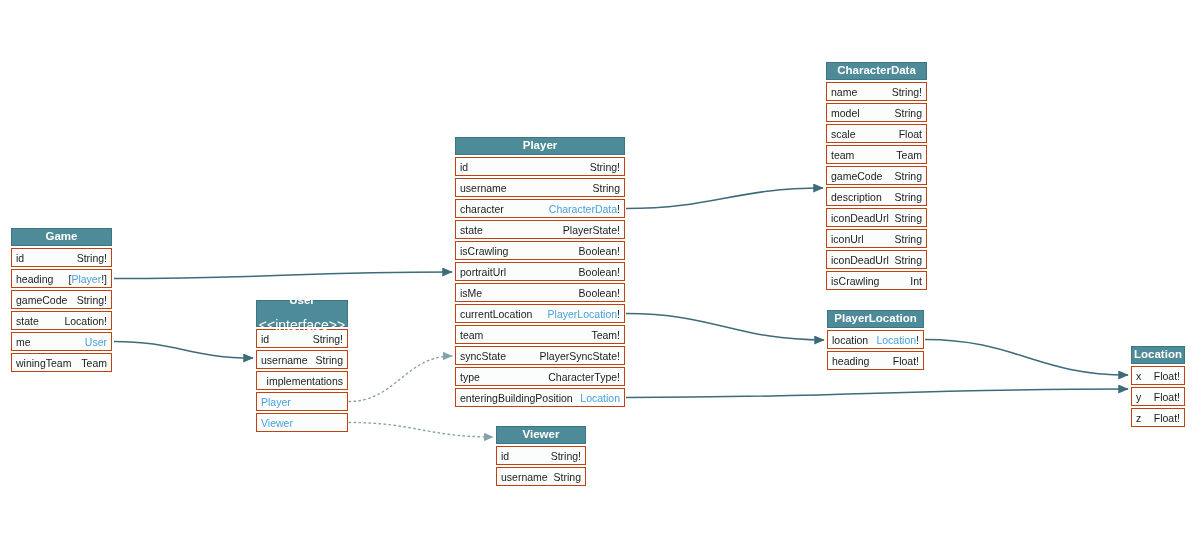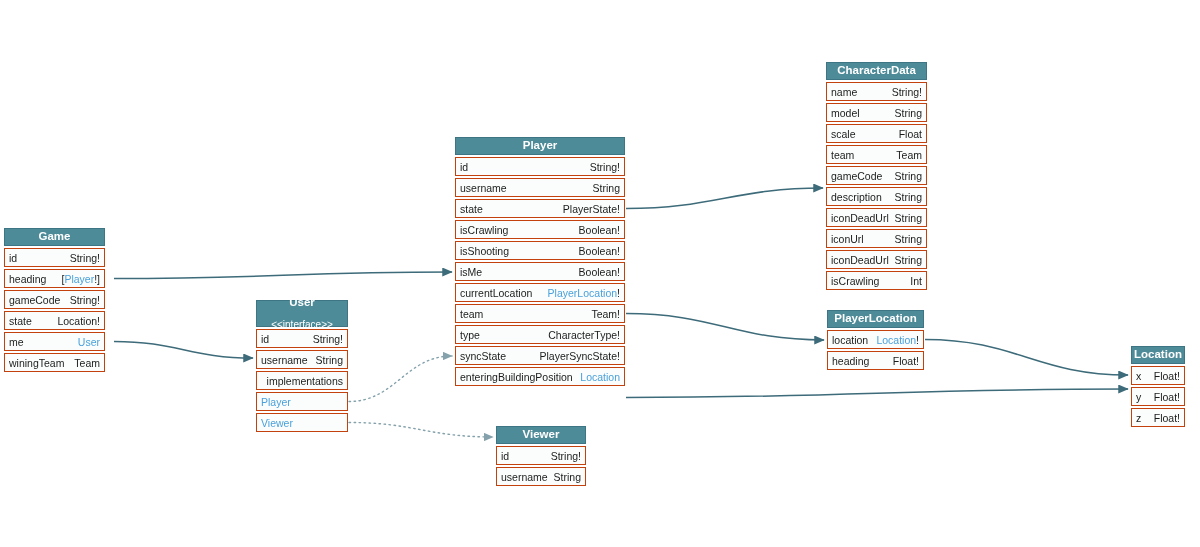--- a/index.html
+++ b/index.html
@@ -4,21 +4,21 @@
 <style>
   html,body{margin:0;padding:0;background:#ffffff;}
   body{font-family:"Liberation Sans",sans-serif;}
   #canvas{position:relative;width:1200px;height:547px;background:#ffffff;overflow:hidden;}
   #edges{position:absolute;left:0;top:0;pointer-events:none;}
   .gtable{position:absolute;box-sizing:border-box;}
   .ghead{box-sizing:border-box;background:#4e8b99;border:1px solid #3e7584;color:#ffffff;
          text-align:center;height:18px;display:flex;flex-direction:column;justify-content:center;cursor:pointer;}
   .ghead .ttl{font-size:11.5px;font-weight:bold;line-height:1;}
   .ghead.two{height:27px;}
-  .ghead .sub{font-size:10px;line-height:1;margin-top:11px;}
+  .ghead .sub{font-size:14px;line-height:1;margin-top:11px;}
   .grow{box-sizing:border-box;height:19px;margin-top:2px;display:flex;align-items:center;
         padding:0 4px;border:1px solid #c2410c;background:#fbfdfd;font-size:10.5px;color:#1b1b1b;
         white-space:nowrap;cursor:pointer;}
   .grow.center{justify-content:flex-end;}
   .fname{}
   .ftype{margin-left:auto;text-align:center;}
   .blue{color:#4aa1db;}
 </style>
 </head>
 <body>
@@ -36,21 +36,21 @@
   <path d="M114,278.5 C266.1,278.5 299.9,272 452,272" fill="none" stroke="#3d6b7a" stroke-width="1.5" marker-end="url(#ah-solid)"></path>
       <path d="M114,341.5 C176.55,341.5 190.45,358 253,358" fill="none" stroke="#3d6b7a" stroke-width="1.5" marker-end="url(#ah-solid)"></path>
       <path d="M349,401.5 C395.35,401.5 405.65,356 452,356" fill="none" stroke="#85a2ac" stroke-width="1.4" stroke-dasharray="1.5 3.5" stroke-linecap="round" marker-end="url(#ah-dotted)"></path>
       <path d="M349,422.5 C413.8,422.5 428.2,437 493,437" fill="none" stroke="#85a2ac" stroke-width="1.4" stroke-dasharray="1.5 3.5" stroke-linecap="round" marker-end="url(#ah-dotted)"></path>
       <path d="M626,208.5 C714.65,208.5 734.35,188 823,188" fill="none" stroke="#3d6b7a" stroke-width="1.5" marker-end="url(#ah-solid)"></path>
       <path d="M626,313.5 C715.1,313.5 734.9,340 824,340" fill="none" stroke="#3d6b7a" stroke-width="1.5" marker-end="url(#ah-solid)"></path>
       <path d="M626,397.5 C851.9,397.5 902.1,389 1128,389" fill="none" stroke="#3d6b7a" stroke-width="1.5" marker-end="url(#ah-solid)"></path>
       <path d="M925,339.5 C1016.35,339.5 1036.65,375 1128,375" fill="none" stroke="#3d6b7a" stroke-width="1.5" marker-end="url(#ah-solid)"></path>
     </svg>
   <div id="tables">
-      <div class="gtable" style="left: 4px; top: 228px; width: 101px;">
+      <div class="gtable" style="left: 11px; top: 228px; width: 101px;">
         <div class="ghead">
           <div class="ttl">Game</div>
         </div>
         <div class="grow">
           <span class="fname">id</span>
           <span class="ftype"><span>String!</span></span>
         </div>
         <div class="grow">
           <span class="fname">heading</span>
           <span class="ftype"><span>[</span><span class="blue">Player</span><span>!]</span></span>
@@ -101,50 +101,54 @@
         </div>
         <div class="grow">
           <span class="fname">id</span>
           <span class="ftype"><span>String!</span></span>
         </div>
         <div class="grow">
           <span class="fname">username</span>
           <span class="ftype"><span>String</span></span>
         </div>
         <div class="grow">
+          <span class="fname">character</span>
+          <span class="ftype"><span class="blue">CharacterData</span><span>!</span></span>
+        </div>
+        <div class="grow">
           <span class="fname">state</span>
           <span class="ftype"><span>PlayerState!</span></span>
         </div>
         <div class="grow">
           <span class="fname">isCrawling</span>
           <span class="ftype"><span>Boolean!</span></span>
         </div>
         <div class="grow">
-          <span class="fname">isShooting</span>
+          <span class="fname">portraitUrl</span>
           <span class="ftype"><span>Boolean!</span></span>
         </div>
         <div class="grow">
           <span class="fname">isMe</span>
           <span class="ftype"><span>Boolean!</span></span>
         </div>
         <div class="grow">
           <span class="fname">currentLocation</span>
           <span class="ftype"><span class="blue">PlayerLocation</span><span>!</span></span>
         </div>
         <div class="grow">
           <span class="fname">team</span>
           <span class="ftype"><span>Team!</span></span>
         </div>
         <div class="grow">
+          <span class="fname">syncState</span>
+          <span class="ftype"><span>PlayerSyncState!</span></span>
+        </div>
+        <div class="grow">
           <span class="fname">type</span>
           <span class="ftype"><span>CharacterType!</span></span>
-        </div>
-        <div class="grow">
-          <span class="fname">syncState</span>
-          <span class="ftype"><span>PlayerSyncState!</span></span>
         </div>
         <div class="grow">
           <span class="fname">enteringBuildingPosition</span>
           <span class="ftype"><span class="blue">Location</span></span>
         </div>
       </div>
       <div class="gtable" style="left: 826px; top: 62px; width: 101px;">
         <div class="ghead">
           <div class="ttl">CharacterData</div>
         </div>

